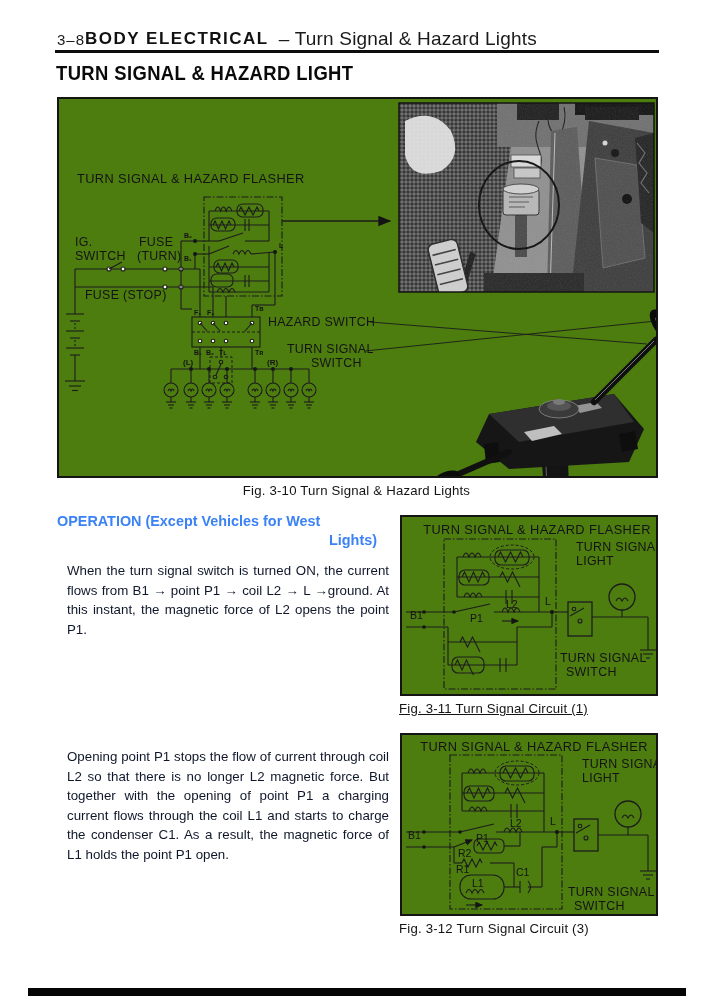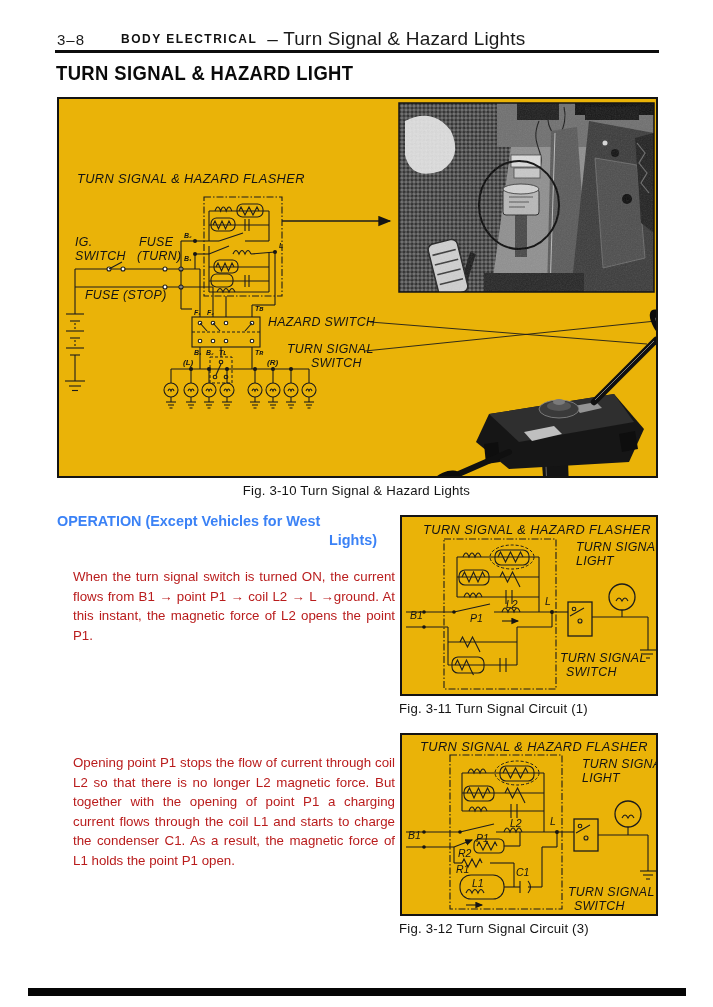--- a/index.html
+++ b/index.html
@@ -1,41 +1,41 @@
 <!DOCTYPE html>
 <html><head>
 <meta charset="utf-8">
 <style>
   html,body{margin:0;padding:0;background:#ffffff;}
   .page{position:relative;width:713px;height:1007px;background:#fff;overflow:hidden;
         font-family:"Liberation Sans",sans-serif;color:#111;}
   
   .hdr{position:absolute;left:57px;top:28px;width:600px;display:flex;align-items:center;}
   .hdr .pgno{font-size:15px;letter-spacing:1px;color:#1a1a1a;}
-  .hdr .chap{font-size:12px;font-weight:bold;letter-spacing:1.5px;margin-left:36px;color:#111;}
+  .hdr .chap{font-size:17px;font-weight:bold;letter-spacing:1.5px;color:#111;}
   .hdr .sub{font-size:19px;margin-left:10px;color:#1a1a1a;letter-spacing:.2px;}
   .hdr-rule{position:absolute;left:55px;top:50px;width:604px;height:3px;background:#0d0d0d;}
   .sec-title{position:absolute;left:56px;top:62px;margin:0;font-size:19px;font-weight:bold;
              letter-spacing:.4px;transform:scale(.97,1.06);transform-origin:left top;color:#0a0a0a;}
   
-  .fig{position:absolute;border:2.5px solid #141414;background:#eab308;font-style:italic;}
+  .fig{position:absolute;border:2.5px solid #141414;background:#4d7c0f;}
   .fig svg{display:block;}
   .fig310{left:57px;top:97px;width:597px;height:377px;}
   .fig311{left:400px;top:515px;width:254px;height:177px;}
   .fig312{left:400px;top:733px;width:254px;height:179px;}
   .cap{position:absolute;font-size:13.2px;color:#141414;letter-spacing:.2px;}
   .cap310{left:0;top:483px;width:713px;text-align:center;}
-  .cap311{left:399px;top:701px;}
+  .cap311{left:399px;top:701px;text-decoration:underline;}
   .cap312{left:399px;top:921px;}
   
   .op-head{position:absolute;left:57px;top:512px;width:320px;font-weight:bold;
            font-size:14.4px;line-height:19px;color:#3b82f6;}
   .op-head .l2{text-align:right;}
-  .body-par{position:absolute;left:57px;width:322px;margin:16px;font-size:13.3px;line-height:19.5px;
-            text-align:justify;color:#b91c1c;}
+  .body-par{position:absolute;left:57px;width:322px;margin:10px;font-size:13.3px;line-height:19.5px;
+            text-align:justify;color:#0f172a;}
   .p1{top:551px;}
   .p2{top:737px;}
   .bottom-bar{position:absolute;left:28px;top:988px;width:658px;height:8px;background:#050505;}
   
   text{font-family:"Liberation Sans",sans-serif;fill:#141414;}
   .dlbl{font-size:12.4px;letter-spacing:.3px;}
   .dlbl-b{font-size:12.8px;letter-spacing:.4px;}
   .term{font-size:7px;font-weight:bold;}
   .term2{font-size:10.5px;}
   .wire{stroke:#1c1c1c;stroke-width:1.1;fill:none;}

